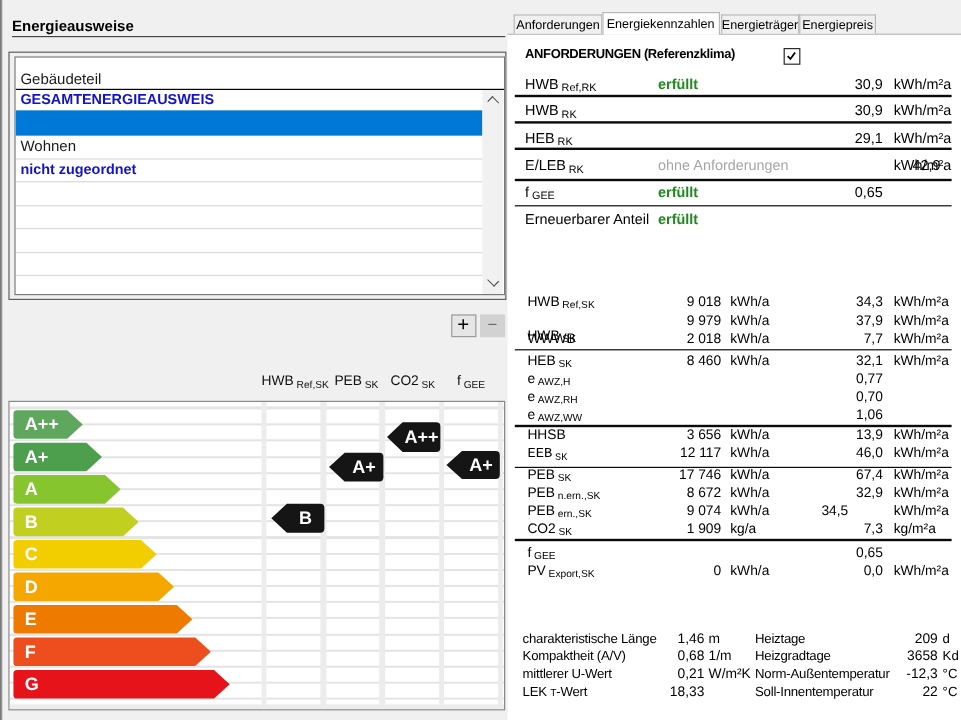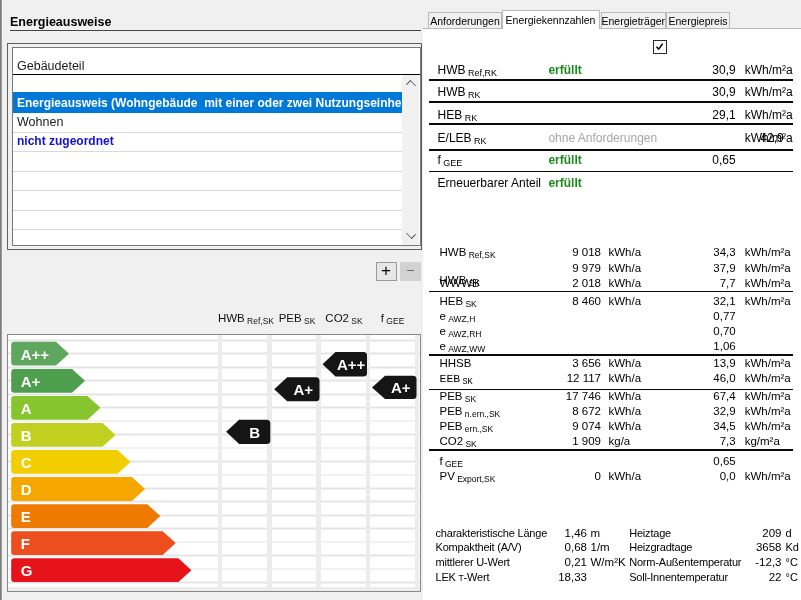--- a/index.html
+++ b/index.html
@@ -23,21 +23,21 @@
 <div class="a" style="left:0;top:26px;width:407px;height:1.5px;background:#000;"></div>
 <div class="a" style="left:0;top:44.3px;width:389px;height:1px;background:#d9d9d9;"></div>
 <div class="a" style="left:0;top:64.8px;width:389px;height:1px;background:#d9d9d9;"></div>
 <div class="a" style="left:0;top:84.2px;width:389px;height:1px;background:#d9d9d9;"></div>
 <div class="a" style="left:0;top:103.5px;width:389px;height:1px;background:#d9d9d9;"></div>
 <div class="a" style="left:0;top:123px;width:389px;height:1px;background:#d9d9d9;"></div>
 <div class="a" style="left:0;top:142.5px;width:389px;height:1px;background:#d9d9d9;"></div>
 <div class="a" style="left:0;top:162px;width:389px;height:1px;background:#d9d9d9;"></div>
 <div class="a" style="left:0;top:181.5px;width:389px;height:1px;background:#d9d9d9;"></div>
 <div class="a" style="left:0;top:44.8px;width:389.2px;height:20.3px;background:#0078d7;"></div>
-<div class="a" style="left:4.5px;top:46px;height:18px;line-height:18px;font-size:12px;font-weight:bold;color:#fff;white-space:nowrap;overflow:hidden;width:385px;">Energieausweis (Wohngebäude&nbsp; mit einer oder zwei Nutzungseinhe</div>
+<div class="a" style="left:4.5px;top:27.5px;height:17px;line-height:17px;font-size:12px;font-weight:bold;color:#1212cc;">GESAMTENERGIEAUSWEIS</div>
 <div class="a" style="left:4.5px;top:66.5px;height:17px;line-height:17px;font-size:12.5px;color:#1a1a1a;">Wohnen</div>
 <div class="a" style="left:4.5px;top:85.8px;height:17px;line-height:17px;font-size:12px;font-weight:bold;color:#1212cc;">nicht zugeordnet</div>
 <div class="a" style="left:389.2px;top:27.5px;width:17.8px;height:170px;background:#f1f1f1;">
 <div class="a" style="left:5px;top:6px;width:7px;height:7px;border-top:1.6px solid #505050;border-left:1.6px solid #505050;transform:rotate(45deg) scale(1,0.75);transform-origin:center;"></div>
 <div class="a" style="left:5px;top:155px;width:7px;height:7px;border-bottom:1.6px solid #505050;border-right:1.6px solid #505050;transform:rotate(45deg) scale(1,0.75);transform-origin:center;"></div>
 </div>
 </div>
 <div class="a" style="left:375.5px;top:261.5px;width:21px;height:19.5px;background:#e6e6e6;border:1px solid #9a9a9a;box-sizing:border-box;text-align:center;line-height:16px;font-size:17px;color:#000;">+</div>
 <div class="a" style="left:400px;top:261.5px;width:20.5px;height:19.5px;background:#d2d2d2;box-sizing:border-box;text-align:center;line-height:17px;font-size:14px;color:#6a6a6a;">−</div>
 <div class="a" style="left:186px;top:312px;width:120px;text-align:center;font-size:11.5px;color:#111;">HWB <span class="sub2">Ref,SK</span></div>
@@ -79,20 +79,21 @@
         <text x="343.2" y="29.8" font-family="Liberation Sans" font-size="15" font-weight="bold" fill="#fff" text-anchor="middle" dominant-baseline="central">A++</text>
         <path d="M 377.0 40.8 H 405.0 Q 408.5 40.8 408.5 44.3 V 60.6 Q 408.5 64.1 405.0 64.1 H 377.0 L 364.0 52.4 Z" fill="#151515"></path>
         <text x="392.8" y="52.9" font-family="Liberation Sans" font-size="15" font-weight="bold" fill="#fff" text-anchor="middle" dominant-baseline="central">A+</text>
       </svg>
 </div>
 <div class="a" style="left:422.5px;top:28px;width:378.5px;height:1px;background:#b9b9b9;"></div>
 <div class="a" style="left:428px;top:12px;width:74px;height:16px;background:#f0f0f0;border:1px solid #b9b9b9;border-bottom:none;box-sizing:border-box;text-align:center;line-height:16px;font-size:10.5px;color:#000;">Anforderungen</div>
 <div class="a" style="left:501.5px;top:9.5px;width:98px;height:19.5px;background:#fff;border:1px solid #b9b9b9;border-bottom:none;box-sizing:border-box;text-align:center;line-height:19px;font-size:10.5px;color:#000;z-index:3;">Energiekennzahlen</div>
 <div class="a" style="left:600.5px;top:12px;width:65.5px;height:16px;background:#f0f0f0;border:1px solid #b9b9b9;border-bottom:none;box-sizing:border-box;text-align:center;line-height:16px;font-size:10.5px;color:#000;">Energieträger</div>
 <div class="a" style="left:666px;top:12px;width:64px;height:16px;background:#f0f0f0;border:1px solid #b9b9b9;border-bottom:none;box-sizing:border-box;text-align:center;line-height:16px;font-size:10.5px;color:#000;">Energiepreis</div>
+<div class="a" style="left:437.6px;top:38.5px;font-size:10.8px;letter-spacing:-0.3px;font-weight:bold;color:#000;">ANFORDERUNGEN (Referenzklima)</div>
 <div class="a" style="left:652.5px;top:40.4px;width:14px;height:14px;border:1.5px solid #2b2b2b;box-sizing:border-box;background:#fff;">
       <svg width="11" height="11" style="position:absolute;left:0;top:0;">
         <polyline points="2.4,5.8 4.7,8.1 8.6,2.8" stroke="#000" stroke-width="1.5" fill="none"></polyline>
       </svg>
     </div>
 <div class="a" style="left:437.6px;top:61.7px;height:16px;line-height:16px;font-size:12px;color:#000;">HWB <span class="sub">Ref,RK</span></div>
 <div class="a g" style="left:548.4px;top:61.7px;height:16px;line-height:16px;font-size:12px;">erfüllt</div>
 <div class="a rt" style="left:655.7px;top:61.7px;width:80px;height:16px;line-height:16px;font-size:12px;color:#000;">30,9</div>
 <div class="a" style="left:744.7px;top:61.7px;height:16px;line-height:16px;font-size:12px;color:#000;">kWh/m²a</div>
 <div class="a" style="left:437.6px;top:84.1px;height:16px;line-height:16px;font-size:12px;color:#000;">HWB <span class="sub">RK</span></div>
@@ -157,21 +158,21 @@
 <div class="a rt" style="left:655.7px;top:389.0px;width:80px;height:15px;line-height:15px;font-size:11.5px;color:#000;">67,4</div>
 <div class="a" style="left:744.7px;top:389.0px;height:15px;line-height:15px;font-size:11.5px;color:#000;">kWh/m²a</div>
 <div class="a" style="left:439.5px;top:404.1px;height:15px;line-height:15px;font-size:11.5px;color:#000;">PEB <span class="sub2">n.ern.,SK</span></div>
 <div class="a rt" style="left:521px;top:404.1px;width:80px;height:15px;line-height:15px;font-size:11.5px;color:#000;">8 672</div>
 <div class="a" style="left:608.5px;top:404.1px;height:15px;line-height:15px;font-size:11.5px;color:#000;">kWh/a</div>
 <div class="a rt" style="left:655.7px;top:404.1px;width:80px;height:15px;line-height:15px;font-size:11.5px;color:#000;">32,9</div>
 <div class="a" style="left:744.7px;top:404.1px;height:15px;line-height:15px;font-size:11.5px;color:#000;">kWh/m²a</div>
 <div class="a" style="left:439.5px;top:419.4px;height:15px;line-height:15px;font-size:11.5px;color:#000;">PEB <span class="sub2">ern.,SK</span></div>
 <div class="a rt" style="left:521px;top:419.4px;width:80px;height:15px;line-height:15px;font-size:11.5px;color:#000;">9 074</div>
 <div class="a" style="left:608.5px;top:419.4px;height:15px;line-height:15px;font-size:11.5px;color:#000;">kWh/a</div>
-<div class="a rt" style="left:655.7px;top:419.4px;width:80px;height:15px;line-height:15px;font-size:11.5px;color:#000;">34,5</div>
+<div class="a rt" style="left:655.7px;top:419.4px;width:80px;height:15px;line-height:15px;font-size:11.5px;color:#000;text-align:center;">34,5</div>
 <div class="a" style="left:744.7px;top:419.4px;height:15px;line-height:15px;font-size:11.5px;color:#000;">kWh/m²a</div>
 <div class="a" style="left:439.5px;top:434.1px;height:15px;line-height:15px;font-size:11.5px;color:#000;">CO2 <span class="sub2">SK</span></div>
 <div class="a rt" style="left:521px;top:434.1px;width:80px;height:15px;line-height:15px;font-size:11.5px;color:#000;">1 909</div>
 <div class="a" style="left:608.5px;top:434.1px;height:15px;line-height:15px;font-size:11.5px;color:#000;">kg/a</div>
 <div class="a rt" style="left:655.7px;top:434.1px;width:80px;height:15px;line-height:15px;font-size:11.5px;color:#000;">7,3</div>
 <div class="a" style="left:744.7px;top:434.1px;height:15px;line-height:15px;font-size:11.5px;color:#000;">kg/m²a</div>
 <div class="a" style="left:439.5px;top:454.0px;height:15px;line-height:15px;font-size:11.5px;color:#000;">f <span class="sub2">GEE</span></div>
 <div class="a rt" style="left:655.7px;top:454.0px;width:80px;height:15px;line-height:15px;font-size:11.5px;color:#000;">0,65</div>
 <div class="a" style="left:439.5px;top:469.1px;height:15px;line-height:15px;font-size:11.5px;color:#000;">PV <span class="sub2">Export,SK</span></div>
 <div class="a rt" style="left:521px;top:469.1px;width:80px;height:15px;line-height:15px;font-size:11.5px;color:#000;">0</div>

